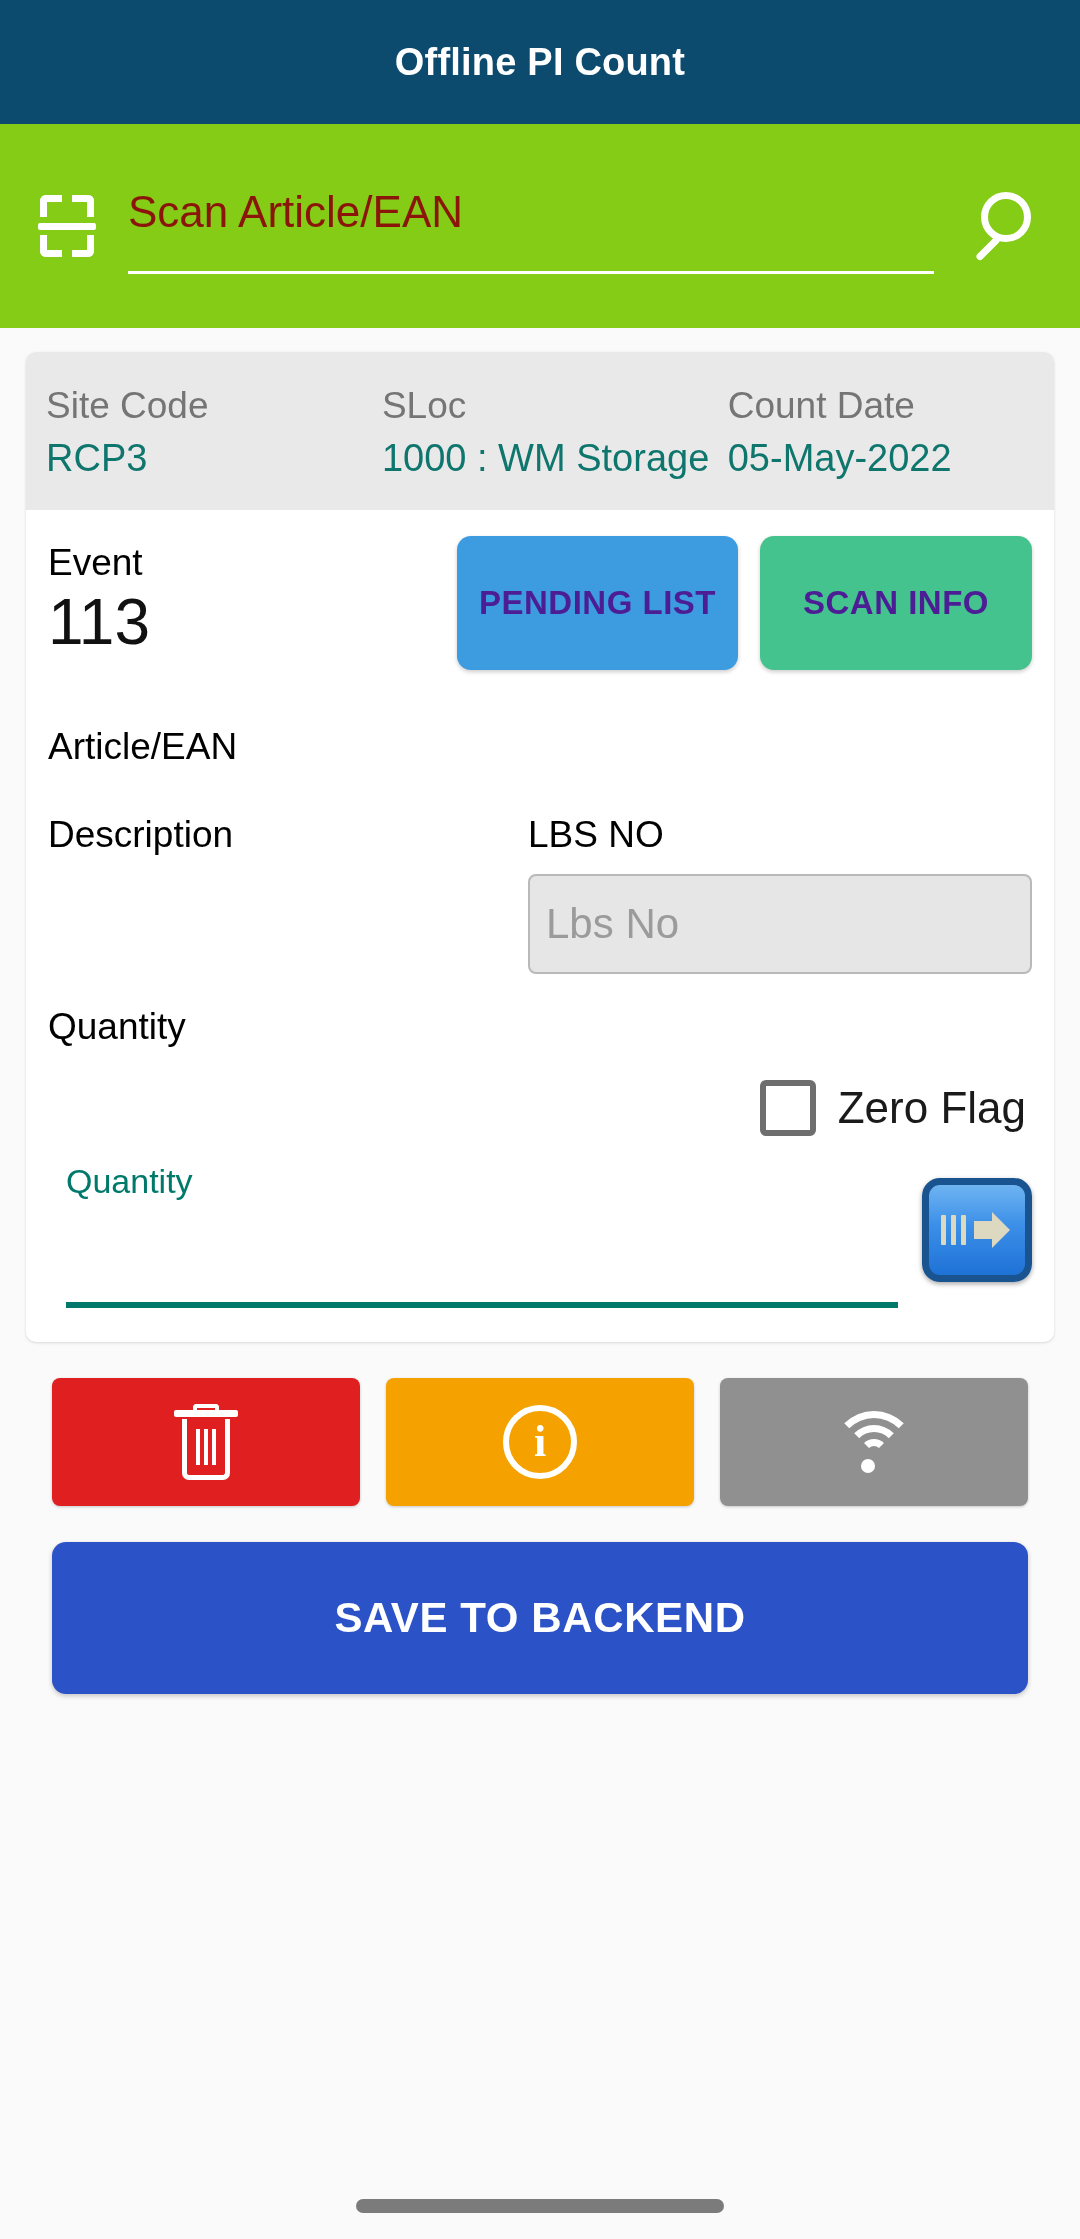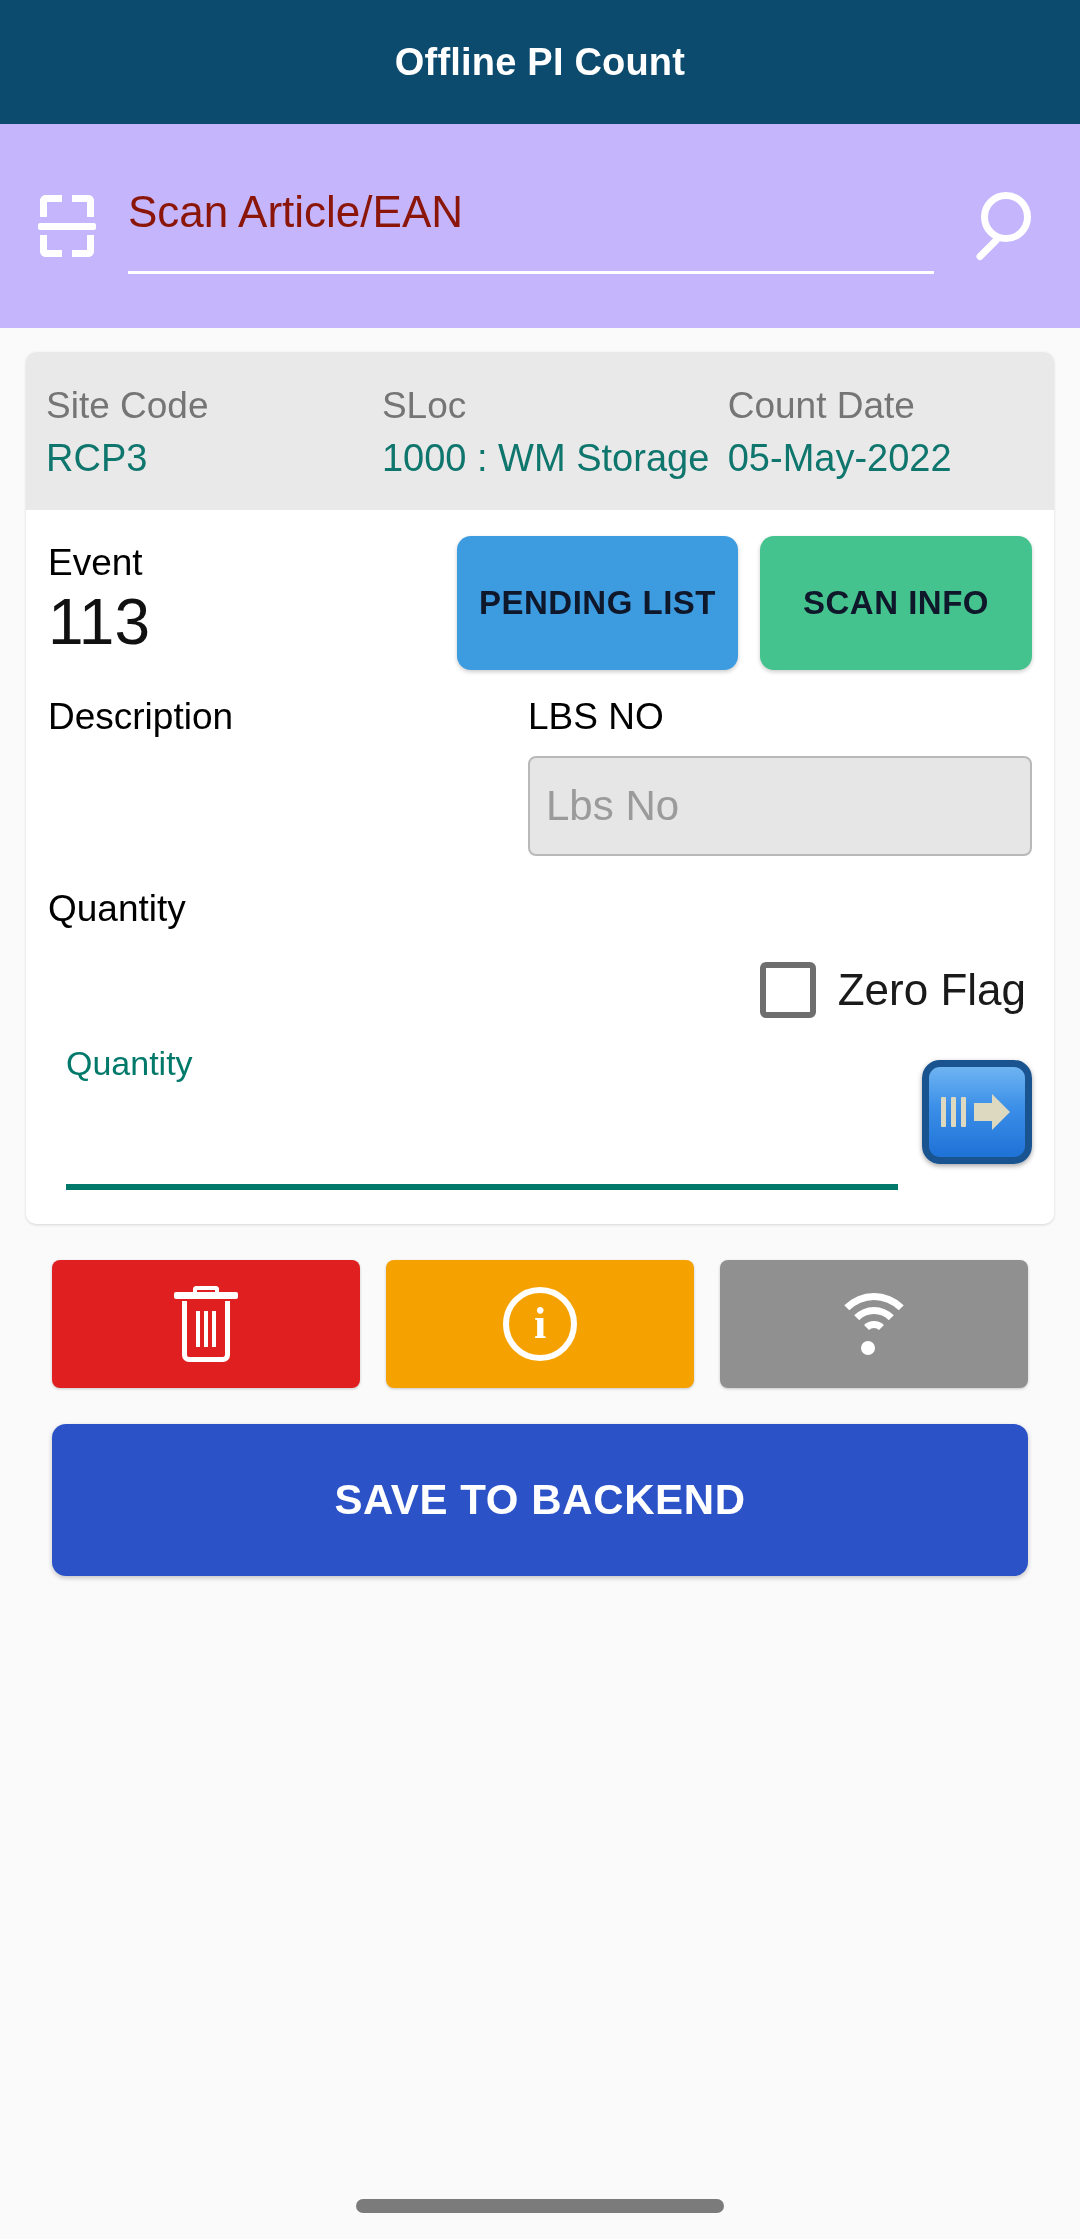--- a/index.html
+++ b/index.html
@@ -30,21 +30,21 @@
   .appbar-title {
     color: #ffffff;
     font-size: 38px;
     font-weight: bold;
     letter-spacing: 0.2px;
   }
 
   
   .searchbar {
     height: 204px;
-    background: #c4b5fd;
+    background: #84cc16;
     display: flex;
     align-items: center;
     padding: 0 34px;
   }
   .scan-icon {
     width: 66px;
     height: 66px;
     flex: 0 0 66px;
     position: relative;
   }
@@ -173,21 +173,21 @@
   .event-buttons {
     flex: 1 1 auto;
     display: flex;
     gap: 22px;
     justify-content: flex-end;
     padding-right: 0px;
   }
   .pill-btn {
     border: none;
     border-radius: 14px;
-    color: #0f172a;
+    color: #4c1d95;
     font-size: 33px;
     font-weight: bold;
     letter-spacing: 0.5px;
     padding: 0 22px;
     height: 134px;
     min-width: 272px;
     box-shadow: 0 2px 4px rgba(0,0,0,0.2);
     font-family: "Liberation Sans", sans-serif;
     cursor: pointer;
   }
@@ -448,20 +448,23 @@
         <div class="event-left">
           <div class="field-label">Event</div>
           <div class="event-value">113</div>
         </div>
         <div class="event-buttons">
           <button class="pill-btn blue">PENDING LIST</button>
           <button class="pill-btn green">SCAN INFO</button>
         </div>
       </div>
 
+      <div class="article-row">
+        <div class="field-label">Article/EAN</div>
+      </div>
 
       <div class="desc-row">
         <div class="desc-left">
           <div class="field-label">Description</div>
         </div>
         <div class="desc-right">
           <div class="field-label">LBS NO</div>
           <input class="lbs-input" type="text" placeholder="Lbs No" style="">
         </div>
       </div>

